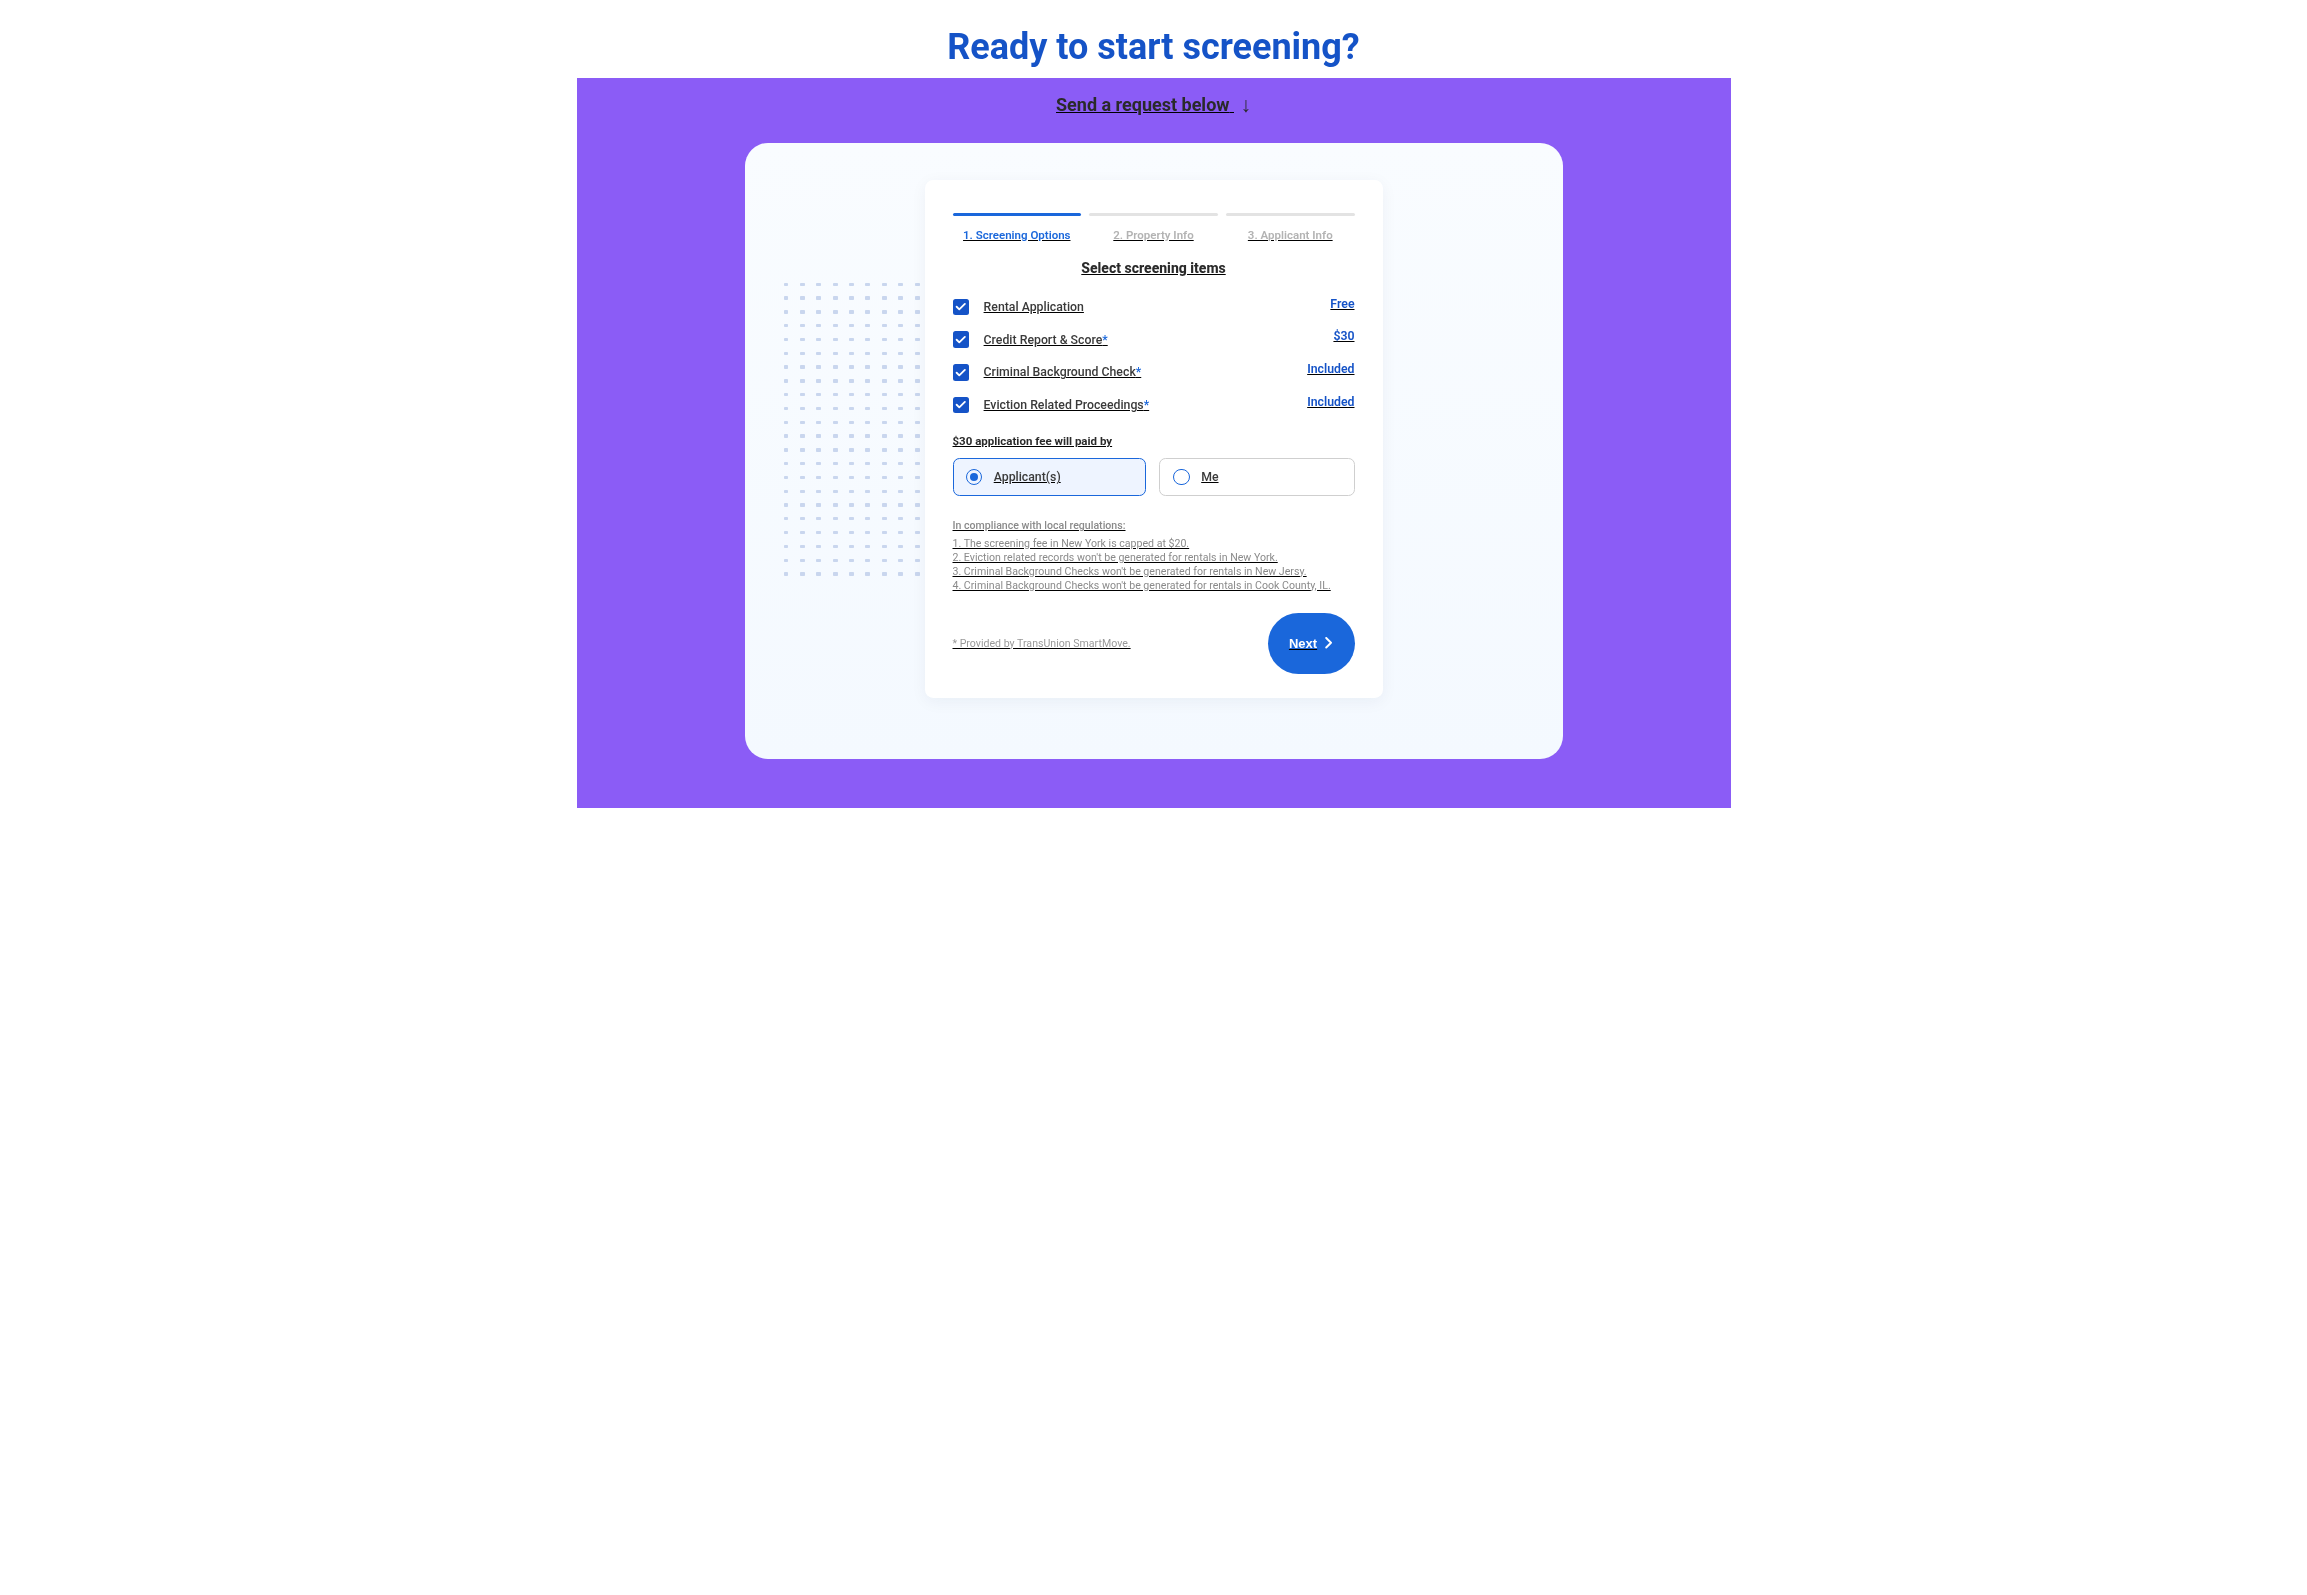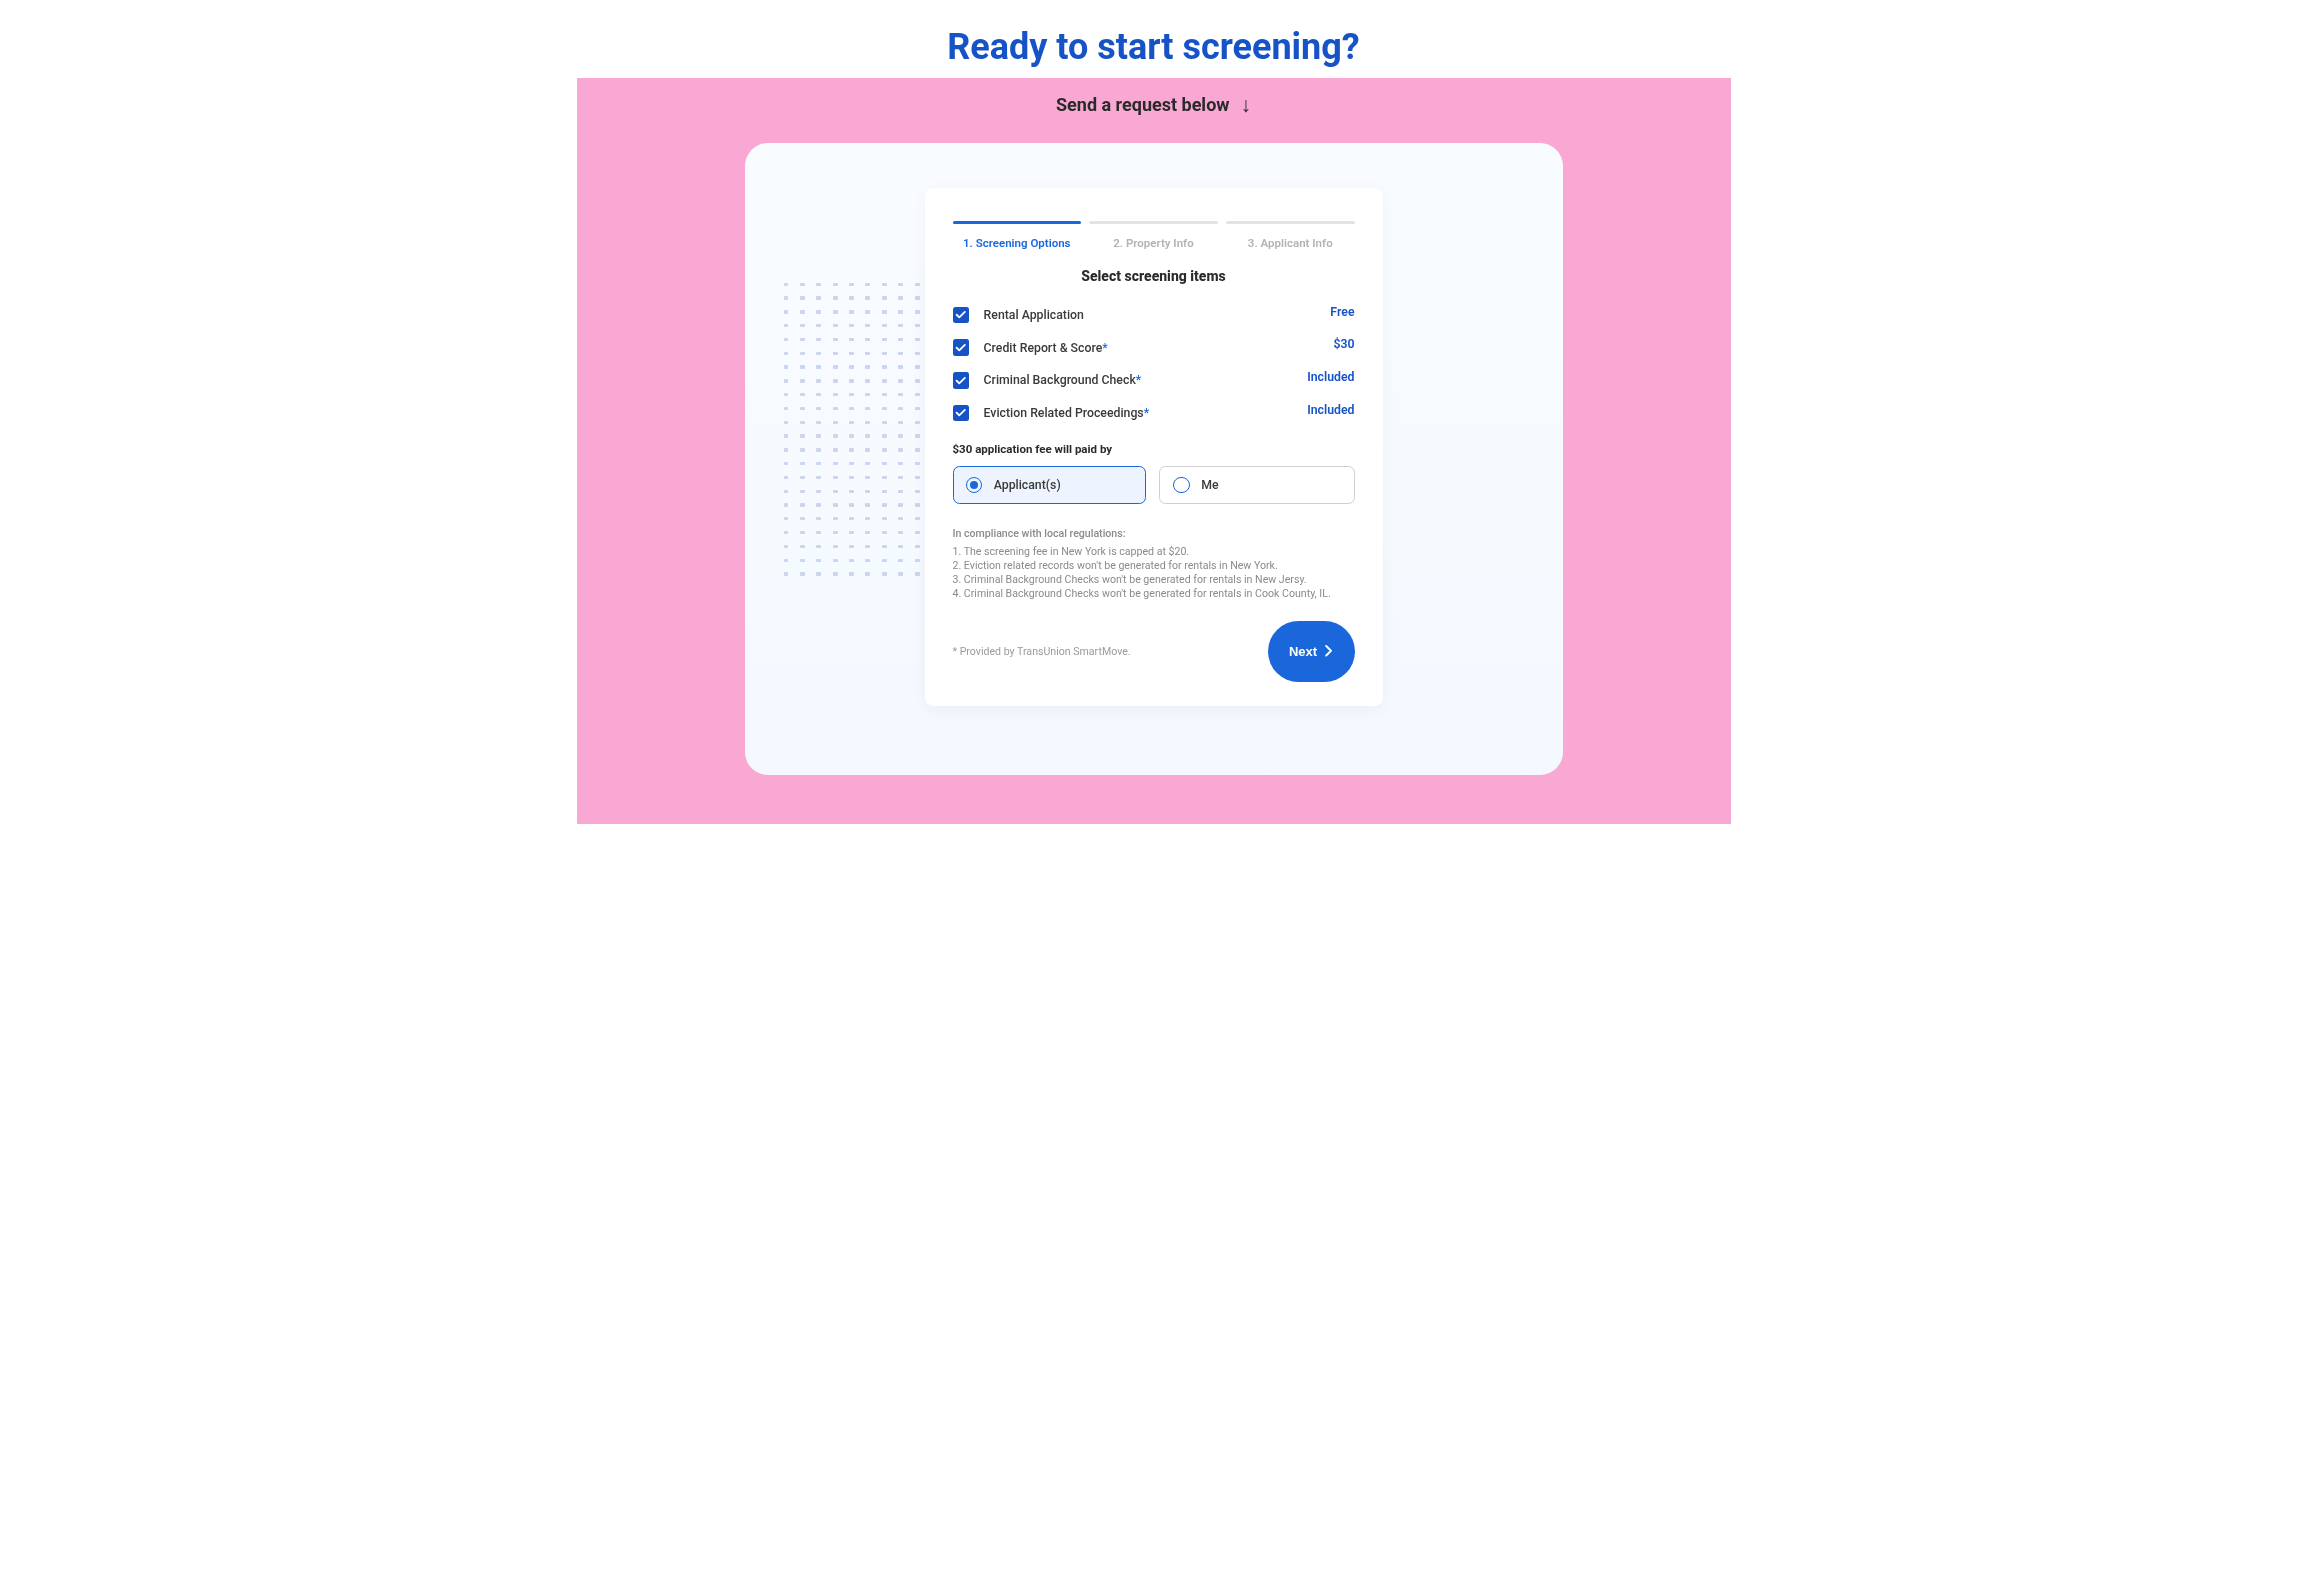--- a/index.html
+++ b/index.html
@@ -10,22 +10,23 @@
   margin: 0 auto;
 }
 .hero-title {
   text-align: center;
   font-size: 36px;
   font-weight: 700;
   color: #1553C7;
   padding: 26px 0 9.8px;
 }
 .bg-light {
-  background: #f9a8d4;
+  background: #8b5cf6;
   padding-bottom: 49px;
+  text-decoration: underline;
 }
 .subtitle-row {
   text-align: center;
   padding: 16.4px 0 24.5px;
   font-size: 18px;
   font-weight: 700;
   color: #2a2a2a;
 }
 .subtitle-row .arrow {
   display: inline-block;
@@ -55,21 +56,21 @@
 .dot {
   display: inline-block;
   width: 4.9px; height: 3.3px;
   background: #c9d6ee;
   border-radius: 0.8px;
   margin-right: 11.5px;
 }
 .card {
   position: relative;
   width: 458px;
-  margin: 12px auto;
+  margin: 4px auto;
   background: #fff;
   border-radius: 8.2px;
   box-shadow: 0 3.3px 16.4px rgba(20,40,80,0.05);
   padding: 33px 28px 24.5px;
 }
 .steps {
   display: flex;
   gap: 8.2px;
   margin-bottom: 18px;
 }

